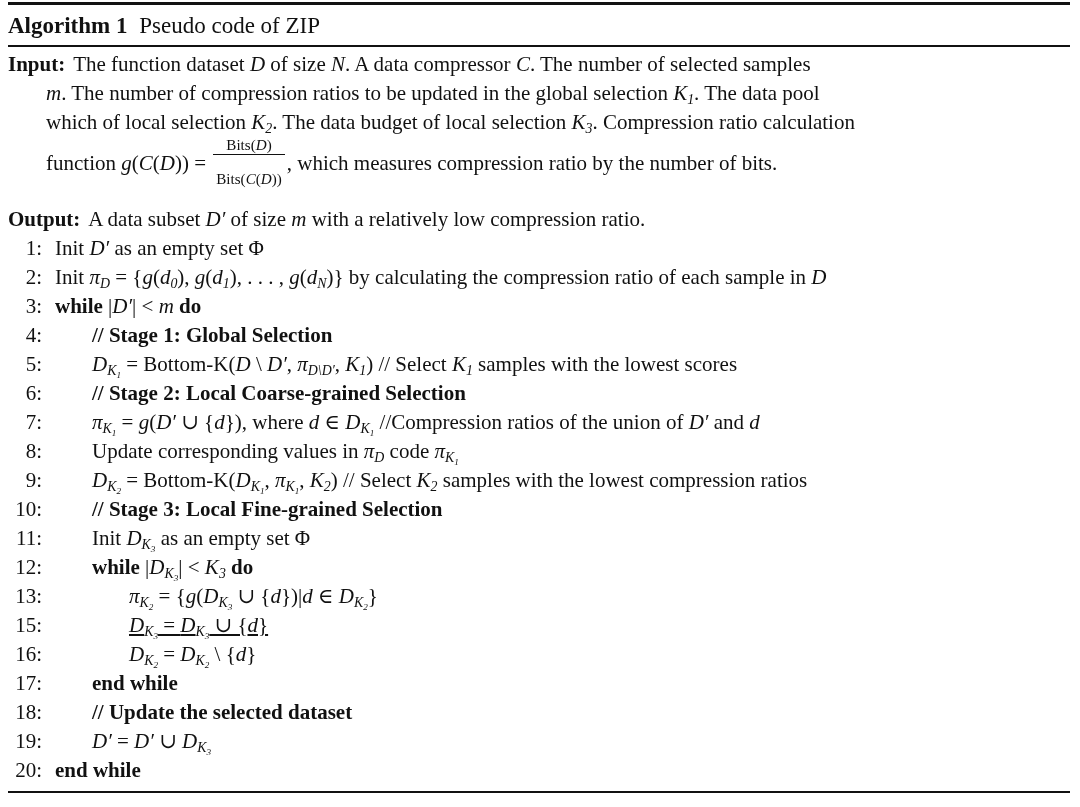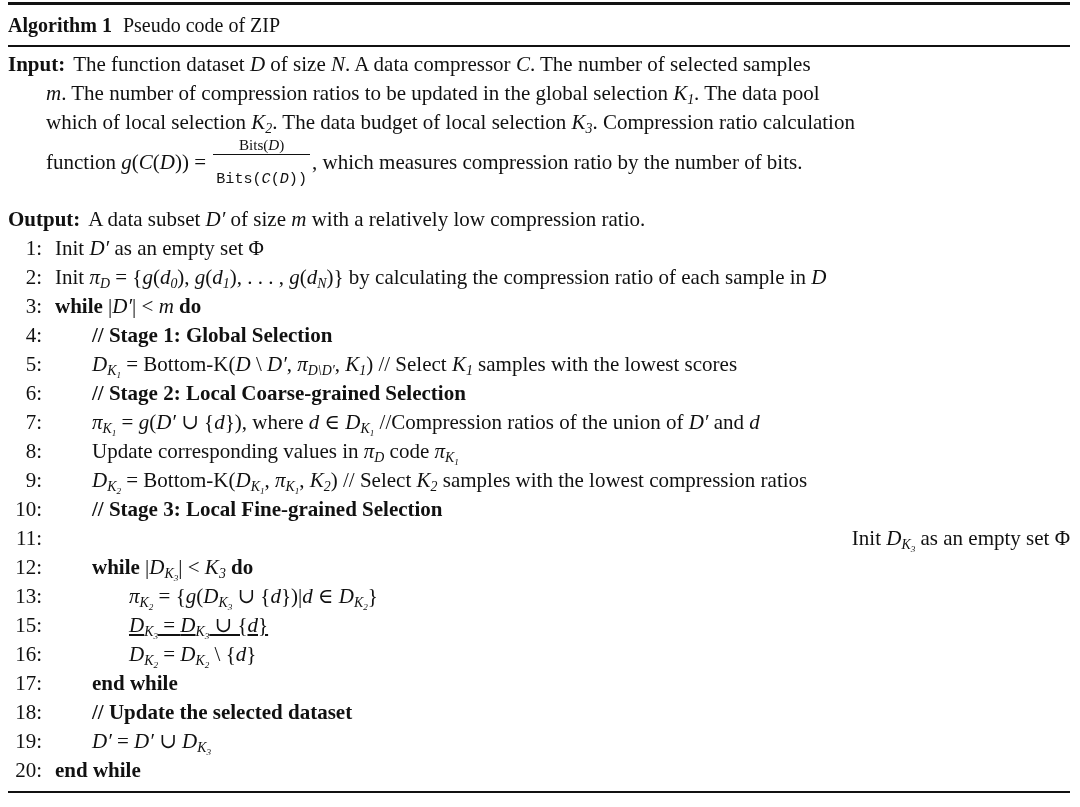--- a/index.html
+++ b/index.html
@@ -6,33 +6,33 @@
   .page{
     width:1080px;height:807px;box-sizing:border-box;position:relative;
     background:#ffffff;color:#111;
     font-family:"Liberation Serif","DejaVu Serif",serif;
     font-size:21px;line-height:29px;overflow:hidden;
     padding:0 10px 0 8px;
   }
   .rule-top{border-top:3px solid #111;margin-top:2px;}
   .rule-mid{border-top:2px solid #111;}
   .rule-bot{border-top:2px solid #111;position:absolute;left:8px;right:10px;bottom:14px;}
-  .algo-header{padding:6px 0 5px 0;font-size:20px;}
+  .algo-header{padding:6px 0 5px 0;font-size:23px;}
   .sb{font-weight:bold;}
   .si{font-style:italic;}
   .sc{font-style:italic;}
   .kw{font-weight:bold;margin-right:8px;}
   .pblock{margin:0;}
   .pline{white-space:nowrap;}
   .pline.cont{padding-left:38px;}
   .pline.tall{line-height:44px;}
   sub{font-size:66%;line-height:0;vertical-align:-0.28em;}
   .frac{display:inline-block;text-align:center;vertical-align:-0.95em;font-size:72%;line-height:1.15;margin:0 2px;}
   .frac .fnum{display:block;padding:0 3px;}
-  .frac .fden{display:block;border-top:1.4px solid #111;padding:16px 3px;font-family:Liberation Mono, monospace;}
+  .frac .fden{display:block;border-top:1.4px solid #111;padding:16px 3px;}
   .steps{margin-top:0;}
   .row{display:flex;align-items:baseline;height:29px;white-space:nowrap;}
   .num{flex:0 0 34px;text-align:right;margin-right:13px;}
   .ct{flex:1 1 auto;}
 </style>
 </head>
 <body>
 
 <div class="page">
   <div class="rule-top"></div>
@@ -87,21 +87,21 @@
       <div class="row">
         <div class="num">9:</div>
         <div class="ct" style="padding-left: 37px;"><span class="sc">D<sub><span class="si">K<sub><span>2</span></sub></span></sub></span><span> = Bottom-K(</span><span class="sc">D<sub><span class="si">K<sub><span>1</span></sub></span></sub></span><span>, </span><span class="si">π<sub><span class="si">K<sub><span>1</span></sub></span></sub></span><span>, </span><span class="si">K<sub><span>2</span></sub></span><span>) // Select </span><span class="si">K<sub><span>2</span></sub></span><span> samples with the lowest compression ratios</span></div>
       </div>
       <div class="row">
         <div class="num">10:</div>
         <div class="ct" style="padding-left: 37px;"><span class="sb">// Stage 3: Local Fine-grained Selection</span></div>
       </div>
       <div class="row">
         <div class="num">11:</div>
-        <div class="ct" style="padding-left: 37px; text-align: right;"><span>Init </span><span class="sc">D<sub><span class="si">K<sub><span>3</span></sub></span></sub></span><span> as an empty set Φ</span></div>
+        <div class="ct" style="padding-left: 37px;"><span>Init </span><span class="sc">D<sub><span class="si">K<sub><span>3</span></sub></span></sub></span><span> as an empty set Φ</span></div>
       </div>
       <div class="row">
         <div class="num">12:</div>
         <div class="ct" style="padding-left: 37px;"><span class="sb">while </span><span>|</span><span class="sc">D<sub><span class="si">K<sub><span>3</span></sub></span></sub></span><span>| &lt; </span><span class="si">K<sub><span>3</span></sub></span><span> </span><span class="sb">do</span></div>
       </div>
       <div class="row">
         <div class="num">13:</div>
         <div class="ct" style="padding-left: 74px;"><span class="si">π<sub><span class="si">K<sub><span>2</span></sub></span></sub></span><span> = {</span><span class="si">g</span><span>(</span><span class="sc">D<sub><span class="si">K<sub><span>3</span></sub></span></sub></span><span> ∪ {</span><span class="si">d</span><span>})|</span><span class="si">d</span><span> ∈ </span><span class="sc">D<sub><span class="si">K<sub><span>2</span></sub></span></sub></span><span>}</span></div>
       </div>
       <div class="row">

